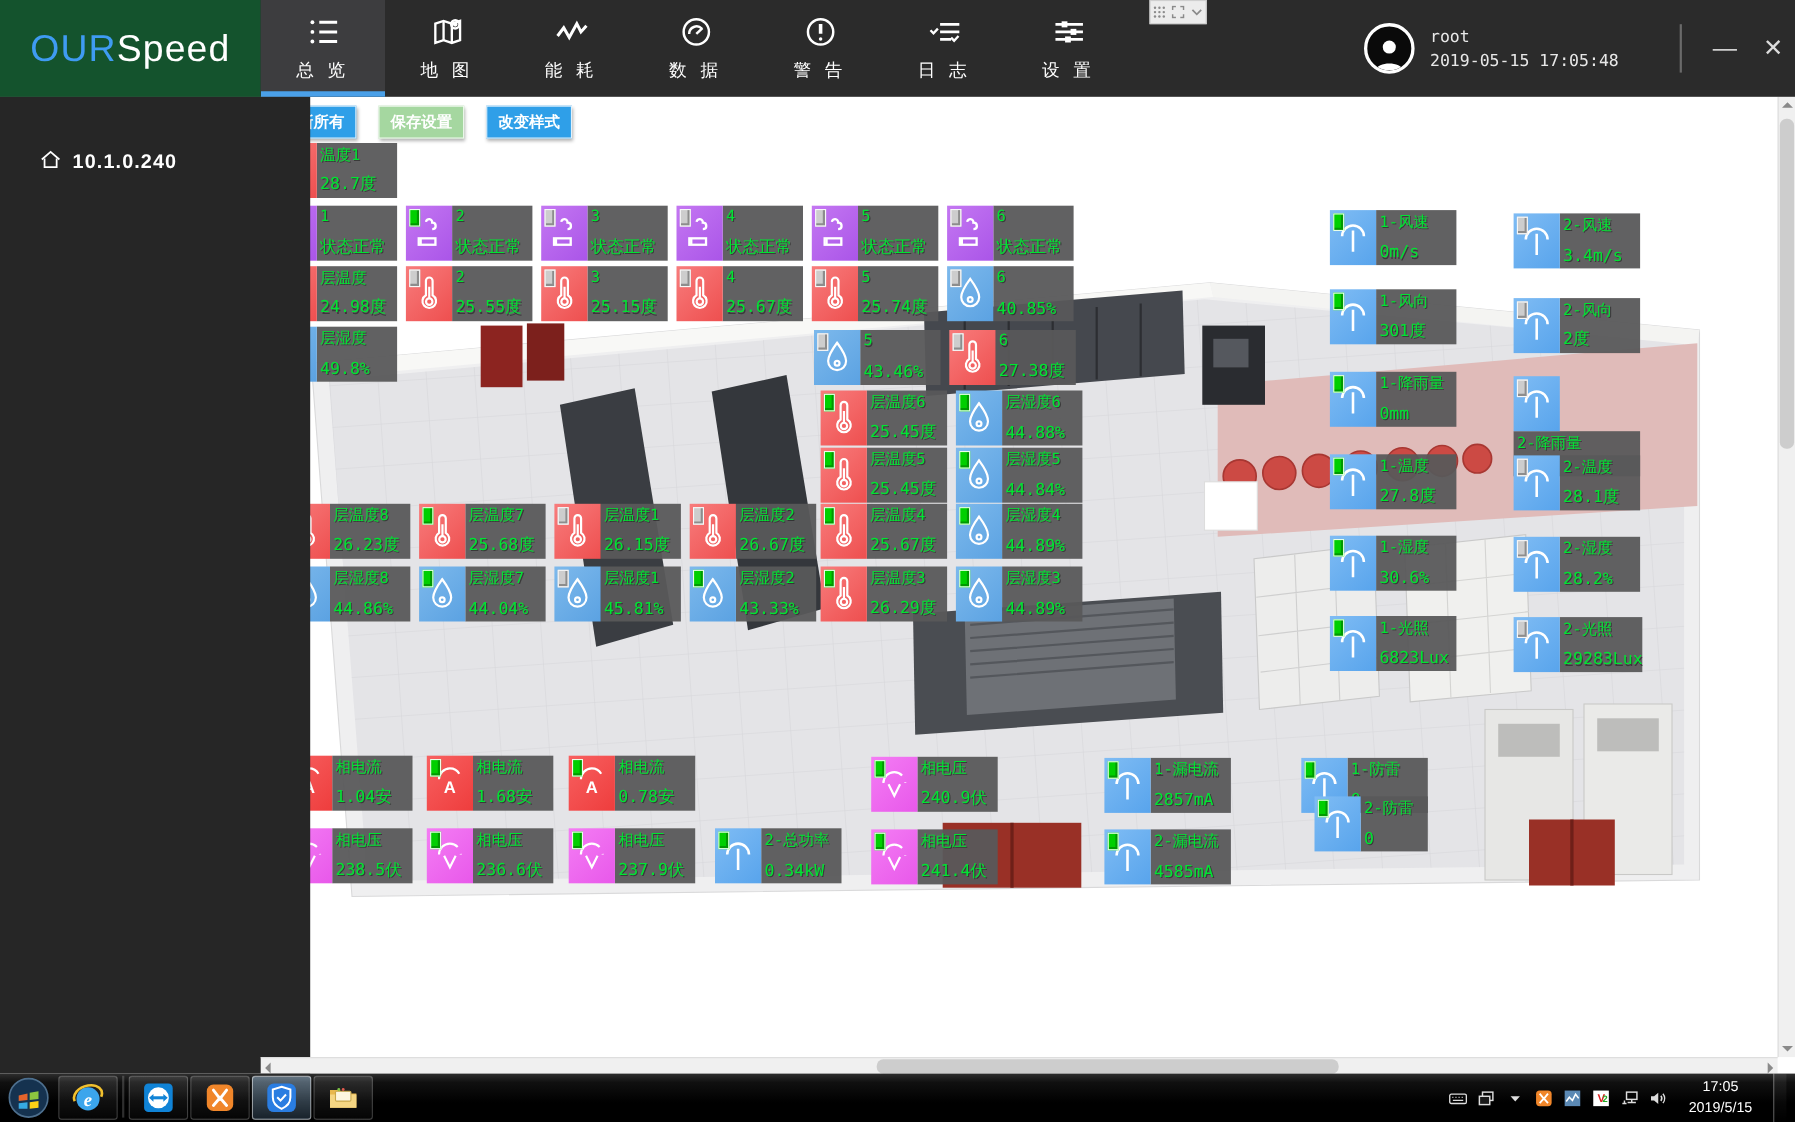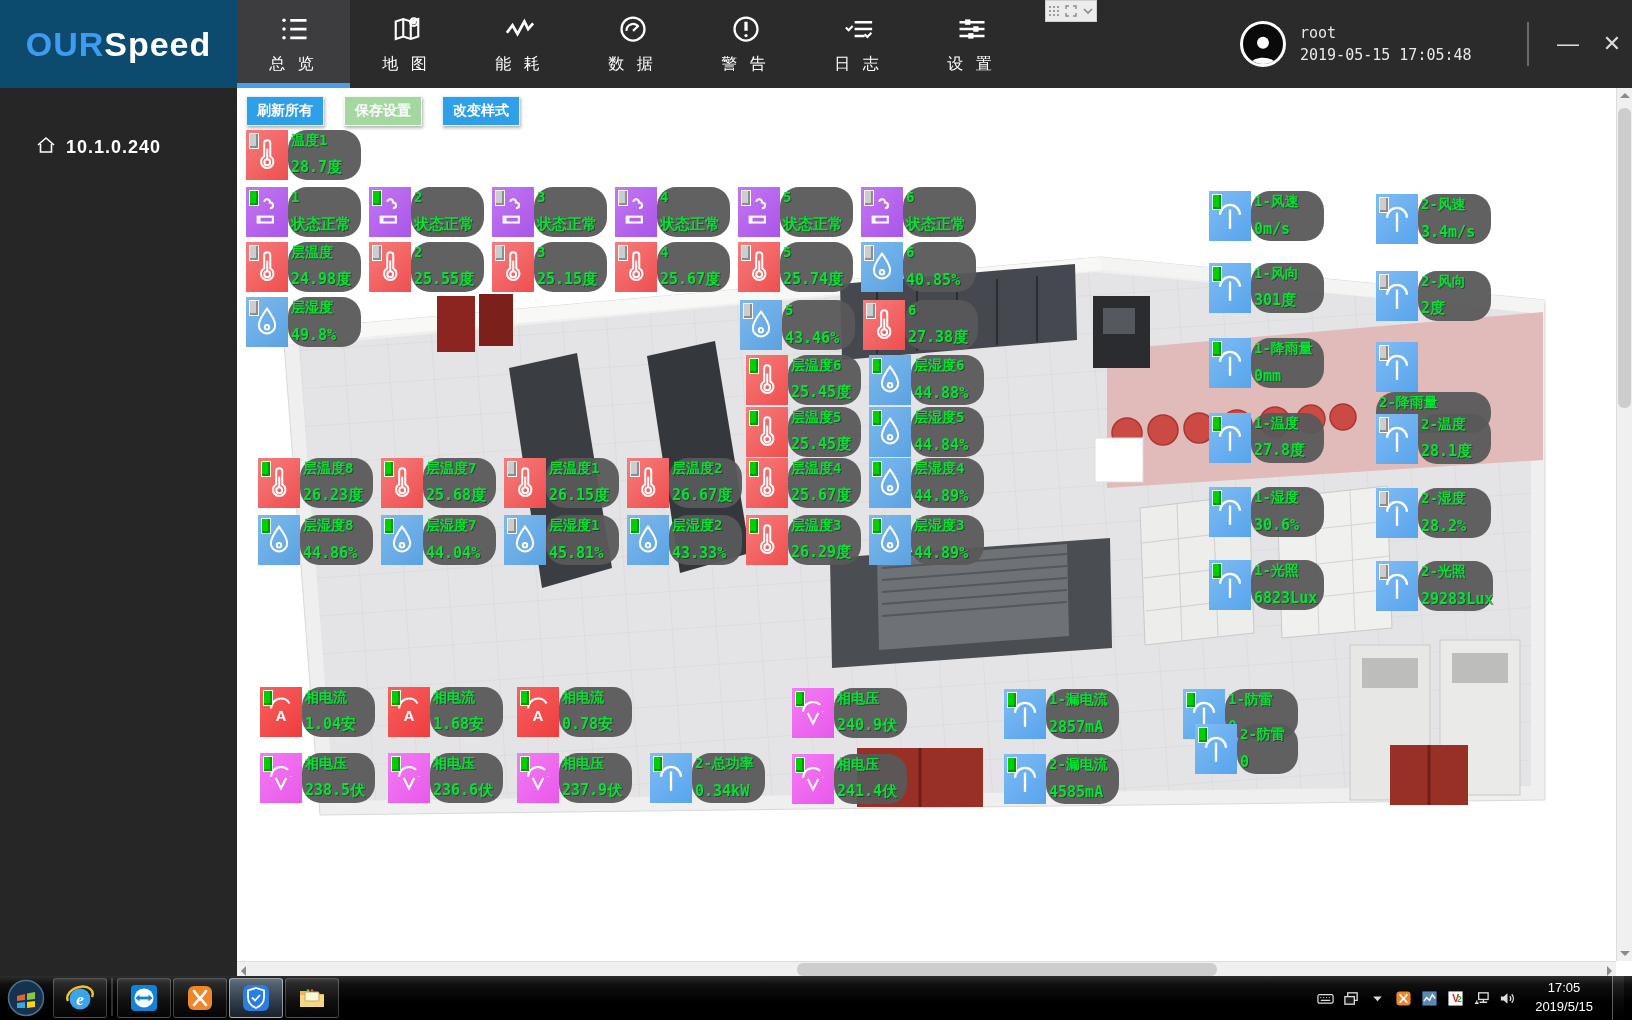--- a/index.html
+++ b/index.html
@@ -2,22 +2,22 @@
 <html><head>
 <meta charset="utf-8">
 <style>
   *{margin:0;padding:0;box-sizing:border-box;}
   html,body{width:1632px;height:1020px;overflow:hidden;background:#000;
     font-family:"Liberation Sans","DejaVu Sans",sans-serif;}
   #stage{position:relative;width:1632px;height:1020px;background:#fff;}
 
   
   #titlebar{position:absolute;left:0;top:0;width:1632px;height:88px;background:#2b2b2b;z-index:30;}
-  #logo{position:absolute;left:0;top:0;width:237px;height:88px;background:#0c4a6e;
-    display:flex;align-items:center;justify-content:center;font-size:34px;font-weight:bold;letter-spacing:1px;}
+  #logo{position:absolute;left:0;top:0;width:237px;height:88px;background:#14532d;
+    display:flex;align-items:center;justify-content:center;font-size:34px;font-weight:normal;letter-spacing:1px;}
   #logo .lb{color:#3f9bf2;} #logo .lw{color:#fff;}
   #nav{position:absolute;left:237px;top:0;height:88px;display:flex;}
   .nav-item{width:113px;height:88px;display:flex;flex-direction:column;align-items:center;
     justify-content:center;gap:10px;cursor:pointer;position:relative;}
   .nav-item.active{background:#3d3d3f;box-shadow:inset 0 -5px 0 #4aa0e8;}
   .nav-icon{width:30px;height:30px;display:block;}
   .nav-icon svg{width:30px;height:30px;display:block;}
   .nav-label{color:#fff;font-size:16px;letter-spacing:4px;}
   #float-widget{position:absolute;left:1045px;top:0;width:52px;height:22px;background:#ececec;
     border:1px solid #cfcfcf;display:flex;align-items:center;justify-content:space-around;z-index:40;color:#777;}
@@ -26,21 +26,21 @@
   #avatar{width:46px;height:46px;border-radius:50%;background:#0a0a0a;border:3px solid #fff;
     display:flex;align-items:flex-end;justify-content:center;overflow:hidden;}
   #avatar svg{width:34px;height:34px;}
   .user-text{color:#e8e8e8;font-size:15px;line-height:1.5;font-family:"DejaVu Sans Mono","Liberation Mono",monospace;}
   #win-sep{position:absolute;left:1527px;top:22px;width:2px;height:44px;background:#6a6a6a;}
   .win-btn{position:absolute;top:0;width:52px;height:88px;color:#dcdcdc;font-size:22px;
     display:flex;align-items:center;justify-content:center;cursor:pointer;}
   #btn-min{left:1542px;} #btn-close{left:1586px;}
 
   
-  #sidebar{position:absolute;left:0;top:88px;width:237px;height:888px;background:#262626;z-index:20;}
+  #sidebar{position:absolute;left:0;top:88px;width:282px;height:888px;background:#262626;z-index:20;}
   .side-item{height:46px;margin-top:36px;display:flex;align-items:center;gap:10px;padding-left:36px;
     color:#fff;font-size:18px;font-weight:bold;letter-spacing:1px;cursor:pointer;}
   .side-item.selected{background:#a4d2f1;margin-top:8px;}
   .side-item svg{width:20px;height:20px;}
 
   
   #content{position:absolute;left:237px;top:88px;width:1379px;height:873px;background:#fff;overflow:hidden;}
   #room-svg{position:absolute;left:0;top:0;}
   #toolbar{position:absolute;left:9px;top:8px;display:flex;gap:20px;z-index:5;}
   .tb-btn{min-width:72px;padding:5px 10px;font-size:14px;font-weight:bold;color:#fff;cursor:pointer;
@@ -57,21 +57,21 @@
   .ind-on{background:#00cf00;border:1px solid #eaffea;box-shadow:inset -2px -2px 0 #009900;}
   .ind-off{background:#cdcdcd;border:1px solid #f7f7f7;box-shadow:inset -2px -2px 0 #8d8d8d;}
   .c-thermo{background:linear-gradient(135deg,#f87c7c,#ee4f4f);}
   .c-droplet{background:linear-gradient(135deg,#7db9ec,#5ba2e2);}
   .c-smoke{background:linear-gradient(135deg,#c477f2,#aa55e8);}
   .c-gauge{background:linear-gradient(135deg,#7fbcf4,#58a4ec);}
   .c-ammeter{background:linear-gradient(135deg,#f86060,#ee3d3d);}
   .c-voltmeter{background:linear-gradient(135deg,#f47df4,#e858ea);}
   .badge-text{flex:1;background:rgba(88,88,90,.95);color:#00e432;display:flex;flex-direction:column;
     justify-content:space-between;padding:2px 0 3px 3px;white-space:nowrap;overflow:visible;
-    text-shadow:1px 1px 0 rgba(0,0,0,.4);font-weight:bold;border-radius:19px;}
+    text-shadow:1px 1px 0 rgba(0,0,0,.4);font-weight:normal;}
   .badge-label{font-size:14px;} .badge-value{font-size:15px;}
 
   
   .sb{background:#f0f0f0;position:absolute;z-index:25;}
   #hscroll{left:237px;top:961px;width:1379px;height:15px;border-top:1px solid #dcdcdc;}
   #hscroll .thumb{position:absolute;left:560px;top:1px;width:420px;height:13px;background:#cdcdcd;border-radius:6px;}
   #vscroll{left:1616px;top:88px;width:16px;height:873px;border-left:1px solid #dcdcdc;}
   #vscroll .thumb{position:absolute;left:1px;top:20px;width:13px;height:300px;background:#cdcdcd;border-radius:6px;}
   .sb-arrow{position:absolute;width:0;height:0;}
   #hs-left{left:4px;top:4px;border:5px solid transparent;border-right-color:#8a8a8a;border-left:none;}

